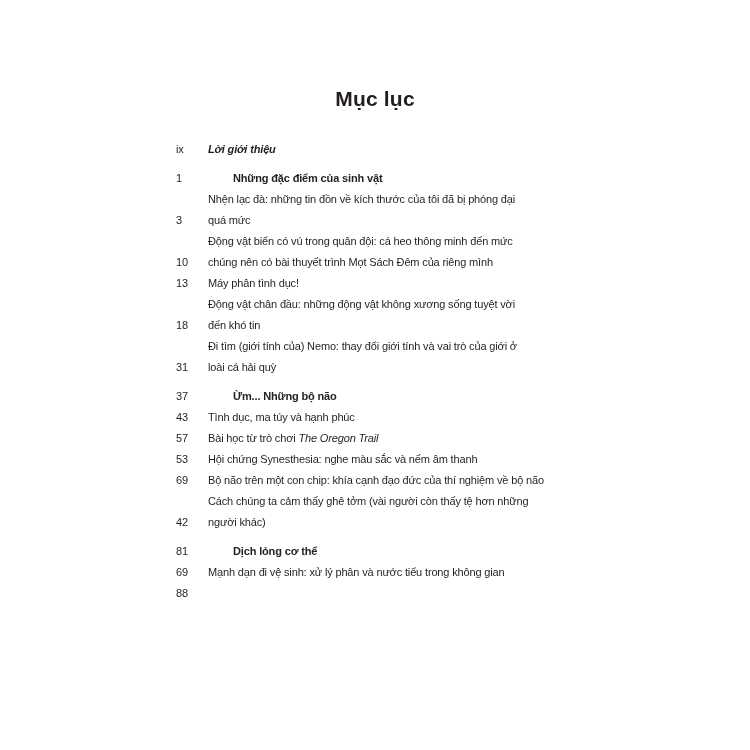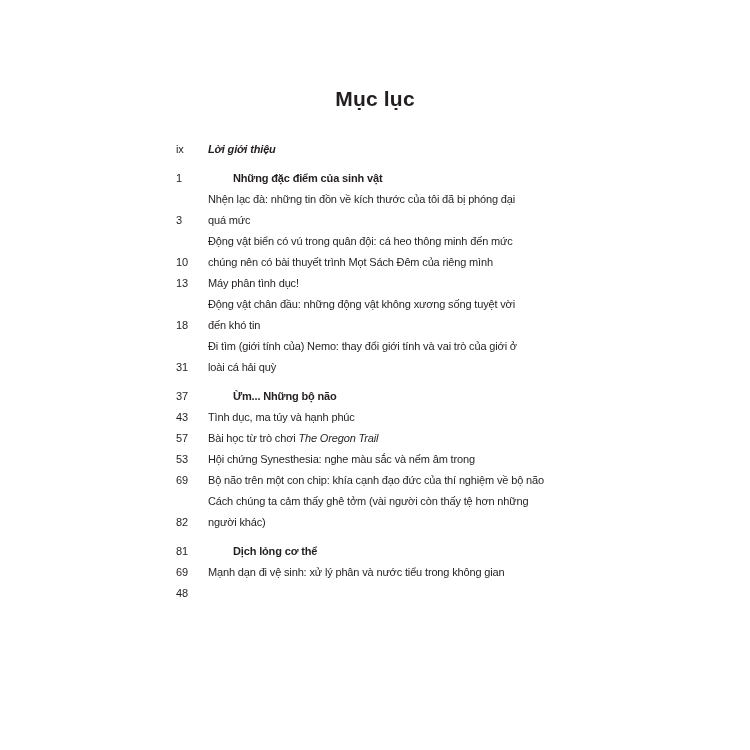--- a/index.html
+++ b/index.html
@@ -114,41 +114,41 @@
   </div>
 
 
   <div class="row">
     <span class="num">57</span>
     <p class="text"><span>Bài học từ trò chơi </span><em>The Oregon Trail</em></p>
   </div>
 
   <div class="row">
     <span class="num">53</span>
-    <p class="text"><span>Hội chứng Synesthesia: nghe màu sắc và nếm âm trong</span></p>
+    <p class="text"><span>Hội chứng Synesthesia: nghe màu sắc và nếm âm thanh</span></p>
   </div>
 
   <div class="row">
     <span class="num">69</span>
     <p class="text"><span>Bộ não trên một con chip: khía cạnh đạo đức của thí nghiệm về bộ não</span></p>
   </div>
 
   <div class="row">
-    <span class="num">82</span>
+    <span class="num">42</span>
     <p class="text"><span>Cách chúng ta cảm thấy ghê tởm (vài người còn thấy tệ hơn những
 người khác)</span></p>
   </div>
 
   <div class="row bold gap">
     <span class="num">81</span>
     <p class="text"><span>Dịch lỏng cơ thể</span></p>
   </div>
 
   <div class="row">
     <span class="num">69</span>
     <p class="text"><span>Mạnh dạn đi vệ sinh: xử lý phân và nước tiểu trong không gian</span></p>
   </div>
 
   <div class="row">
-    <span class="num">48</span>
+    <span class="num">88</span>
   </div>
 </div>
 </div>
 
 </body></html>

